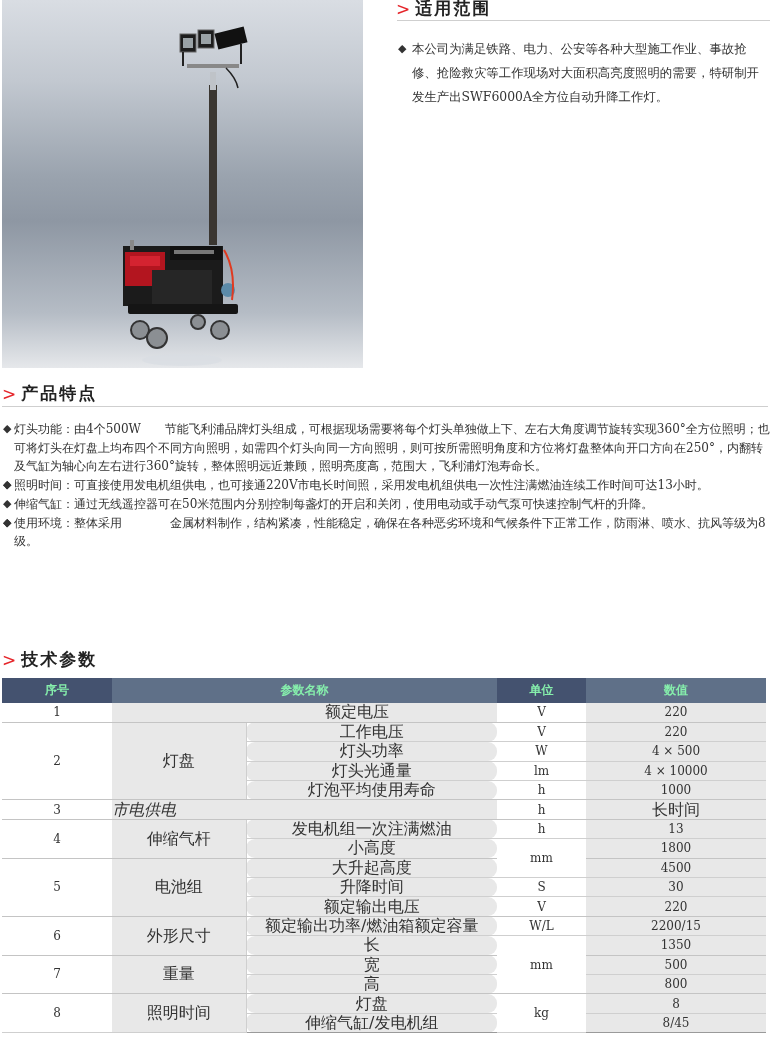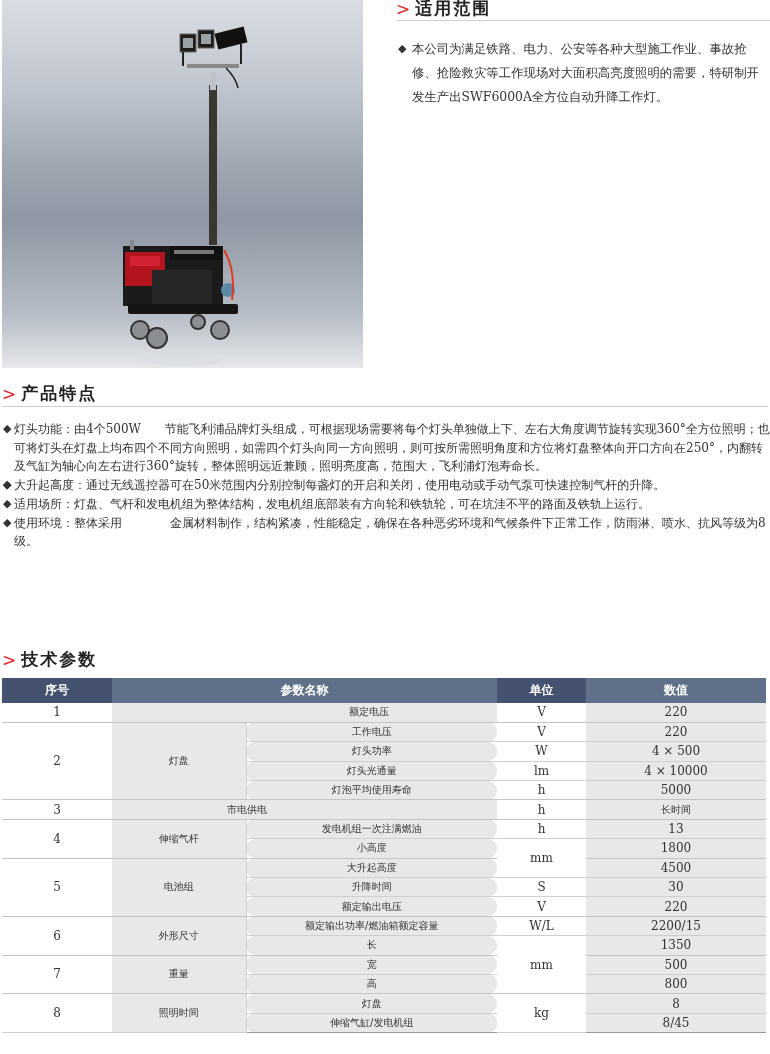--- a/index.html
+++ b/index.html
@@ -25,32 +25,32 @@
   #apply { left: 398px; top: 37px; width: 372px; font-size: 12.4px; line-height: 24px; }
   #apply p { padding-left: 14px; }
   #features { left: 4px; top: 420px; width: 766px; font-size: 12px; line-height: 18.7px; }
   #features p { padding-left: 10px; }
   #features p .bullet { left: -1px; }
   table {
     position: absolute; left: 2px; top: 678px; width: 764px; border-collapse: collapse;
     font-size: 12px;
   }
   th {
-    height: 25px; color: #ffffff; font-family: "DejaVu Sans", sans-serif; font-weight: bold; font-size: 12px;
+    height: 25px; color: #86efac; font-family: "DejaVu Sans", sans-serif; font-weight: bold; font-size: 12px;
     background: #5f7088; border: none;
   }
   th.dark { background: #44526f; }
   td {
     height: 19.4px; text-align: center; border-bottom: 1px solid #cfcfcf; padding: 0;
     background: #e8e8e8; color: #333; line-height: 18px;
   }
   td.w { background: #ffffff; }
   td.sub { border-left: 1px solid #cfcfcf; border-radius: 9px; }
   tr.group-end td { border-bottom: 1.5px solid #c4c4c4; }
-  td.cn { font-family: "DejaVu Sans", sans-serif; font-size: 10px; }
+  td.cn { font-family: "DejaVu Sans", sans-serif; font-size: 16px; }
   tr:last-child td { border-bottom: 1.5px solid #9a9a9a; }
 </style>
 </head>
 <body>
 
 <div class="photo">
   <svg width="361" height="368" viewBox="0 0 361 368">
 
     <rect x="207" y="85" width="8" height="160" fill="#3a3631"></rect>
     <rect x="208" y="72" width="6" height="18" fill="#bfc3c8"></rect>
@@ -100,23 +100,23 @@
 </div>
 
 <div class="section-title" style="left:2px; top:382px;">
   <span class="arrow">&gt;</span>
   <span>产品特点</span>
 </div>
 <div class="rule" style="left:2px; top:406px; width:766px;"></div>
 <div class="para" id="features">
   <p><span class="bullet">◆</span><span>灯头功能：由4个500W　　节能飞利浦品牌灯头组成，可根据现场需要将每个灯头单独做上下、左右大角度调节旋转实现360°全方位照明；也可将灯头在灯盘上均布四个不同方向照明，如需四个灯头向同一方向照明，则可按所需照明角度和方位将灯盘整体向开口方向在250°，内翻转及气缸为轴心向左右进行360°旋转，整体照明远近兼顾，照明亮度高，范围大，飞利浦灯泡寿命长。</span></p>
   <p><span class="bullet">◆</span></p>
+  <p><span class="bullet">◆</span><span>照明时间：可直接使用发电机组供电，也可接通220V市电长时间照，采用发电机组供电一次性注满燃油连续工作时间可达13小时。</span></p>
+  <p><span class="bullet">◆</span><span>伸缩气缸：通过无线遥控器可在50米范围内分别控制每盏灯的开启和关闭，使用电动或手动气泵可快速控制气杆的升降。</span></p>
   <p><span class="bullet">◆</span></p>
-  <p><span class="bullet">◆</span><span>大升起高度：通过无线遥控器可在50米范围内分别控制每盏灯的开启和关闭，使用电动或手动气泵可快速控制气杆的升降。</span></p>
-  <p><span class="bullet">◆</span><span>适用场所：灯盘、气杆和发电机组为整体结构，发电机组底部装有方向轮和铁轨轮，可在坑洼不平的路面及铁轨上运行。</span></p>
   <p><span class="bullet">◆</span><span>使用环境：整体采用　　　　金属材料制作，结构紧凑，性能稳定，确保在各种恶劣环境和气候条件下正常工作，防雨淋、喷水、抗风等级为8级。</span></p>
 </div>
 
 <div class="section-title" style="left:2px; top:648px;">
   <span class="arrow">&gt;</span>
   <span>技术参数</span>
 </div>
 
 <table>
   <colgroup>
@@ -156,26 +156,26 @@
       <td>4 × 500</td>
     </tr>
     <tr>
       <td class="cn sub">灯头光通量</td>
       <td class="w">lm</td>
       <td>4 × 10000</td>
     </tr>
     <tr class="group-end">
       <td class="cn sub">灯泡平均使用寿命</td>
       <td class="w">h</td>
-      <td>5000</td>
+      <td>1000</td>
     </tr>
 
     <tr class="group-end">
       <td class="w">3</td>
-      <td colspan="2" class="cn" style="text-align:center; padding-right:115px;">市电供电</td>
+      <td colspan="2" class="cn" style="text-align:left; padding-right:115px;font-style:italic;">市电供电</td>
       <td class="w">h</td>
       <td class="cn">长时间</td>
     </tr>
 
     <tr>
       <td class="w" rowspan="2" style="border-bottom:1.5px solid #c4c4c4;">4</td>
       <td class="cn" rowspan="2" style="border-bottom:1.5px solid #c4c4c4;">伸缩气杆</td>
       <td class="cn sub">发电机组一次注满燃油</td>
       <td class="w">h</td>
       <td>13</td>

